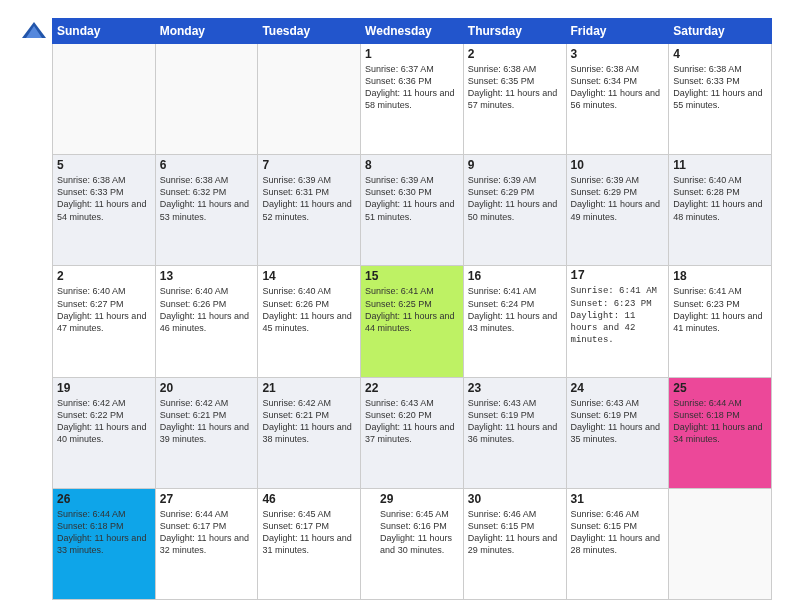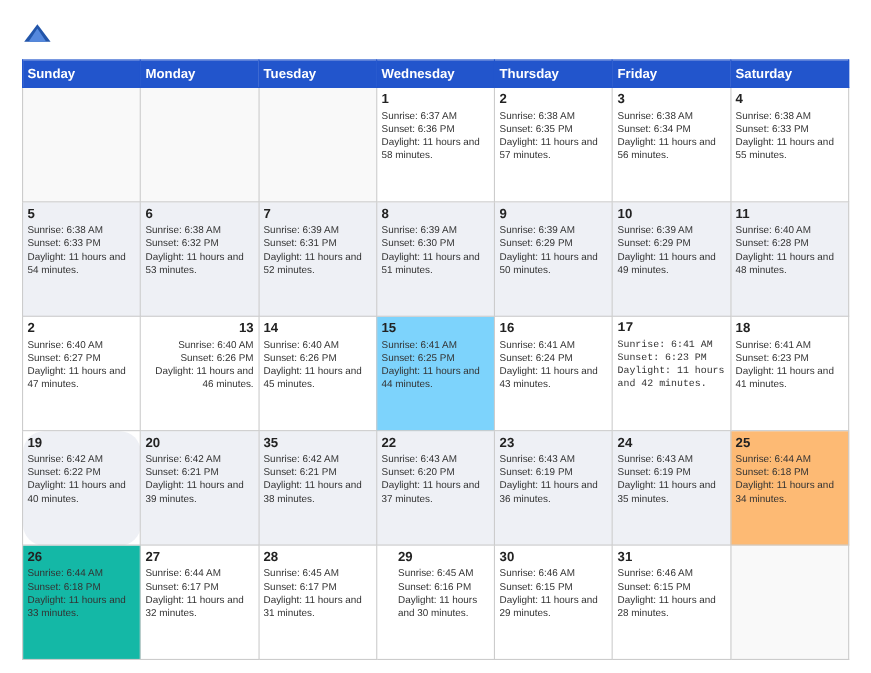--- a/index.html
+++ b/index.html
@@ -8,21 +8,21 @@
       background: #fff;
       width: 792px;
       height: 612px;
       overflow: hidden;
     }
     .page {
       width: 792px;
       height: 612px;
       padding: 18px 20px 12px 20px;
       display: flex;
-      flex-direction: column;
+      flex-direction: row;
     }
     .header {
       display: flex;
       justify-content: space-between;
       align-items: flex-start;
       margin-bottom: 8px;
     }
     .logo {
       display: flex;
       align-items: center;
@@ -176,86 +176,86 @@
           <td style="background-color: rgb(238, 240, 245);">
             <div class="day-number">11</div>
             <div class="day-info">Sunrise: 6:40 AM<br>Sunset: 6:28 PM<br>Daylight: 11 hours and 48 minutes.</div>
           </td>
         </tr>
         <tr>
           <td style="background-color: rgb(255, 255, 255);">
             <div class="day-number">2</div>
             <div class="day-info">Sunrise: 6:40 AM<br>Sunset: 6:27 PM<br>Daylight: 11 hours and 47 minutes.</div>
           </td>
-          <td style="background-color: rgb(255, 255, 255); text-align: right;">
+          <td style="background-color: rgb(255, 255, 255);">
             <div class="day-number">13</div>
             <div class="day-info">Sunrise: 6:40 AM<br>Sunset: 6:26 PM<br>Daylight: 11 hours and 46 minutes.</div>
           </td>
           <td style="background-color: rgb(255, 255, 255); margin-left: 17px;">
             <div class="day-number">14</div>
             <div class="day-info">Sunrise: 6:40 AM<br>Sunset: 6:26 PM<br>Daylight: 11 hours and 45 minutes.</div>
           </td>
-          <td style="background-color: #7dd3fc;">
+          <td style="background-color: #bef264;">
             <div class="day-number">15</div>
             <div class="day-info">Sunrise: 6:41 AM<br>Sunset: 6:25 PM<br>Daylight: 11 hours and 44 minutes.</div>
           </td>
           <td style="background-color: rgb(255, 255, 255);">
             <div class="day-number">16</div>
             <div class="day-info">Sunrise: 6:41 AM<br>Sunset: 6:24 PM<br>Daylight: 11 hours and 43 minutes.</div>
           </td>
           <td style="background-color: rgb(255, 255, 255); font-family: Liberation Mono, monospace;">
             <div class="day-number">17</div>
             <div class="day-info">Sunrise: 6:41 AM<br>Sunset: 6:23 PM<br>Daylight: 11 hours and 42 minutes.</div>
           </td>
           <td style="background-color: rgb(255, 255, 255);">
             <div class="day-number">18</div>
             <div class="day-info">Sunrise: 6:41 AM<br>Sunset: 6:23 PM<br>Daylight: 11 hours and 41 minutes.</div>
           </td>
         </tr>
         <tr>
-          <td style="background-color: rgb(238, 240, 245); border-radius: 19px;">
+          <td style="background-color: rgb(238, 240, 245);">
             <div class="day-number">19</div>
             <div class="day-info">Sunrise: 6:42 AM<br>Sunset: 6:22 PM<br>Daylight: 11 hours and 40 minutes.</div>
           </td>
           <td style="background-color: rgb(238, 240, 245);">
             <div class="day-number">20</div>
             <div class="day-info">Sunrise: 6:42 AM<br>Sunset: 6:21 PM<br>Daylight: 11 hours and 39 minutes.</div>
           </td>
           <td style="background-color: rgb(238, 240, 245);">
-            <div class="day-number">35</div>
+            <div class="day-number">21</div>
             <div class="day-info">Sunrise: 6:42 AM<br>Sunset: 6:21 PM<br>Daylight: 11 hours and 38 minutes.</div>
           </td>
           <td style="background-color: rgb(238, 240, 245);">
             <div class="day-number">22</div>
             <div class="day-info">Sunrise: 6:43 AM<br>Sunset: 6:20 PM<br>Daylight: 11 hours and 37 minutes.</div>
           </td>
           <td style="background-color: rgb(238, 240, 245);">
             <div class="day-number">23</div>
             <div class="day-info">Sunrise: 6:43 AM<br>Sunset: 6:19 PM<br>Daylight: 11 hours and 36 minutes.</div>
           </td>
           <td style="background-color: rgb(238, 240, 245);">
             <div class="day-number">24</div>
             <div class="day-info">Sunrise: 6:43 AM<br>Sunset: 6:19 PM<br>Daylight: 11 hours and 35 minutes.</div>
           </td>
-          <td style="background-color: #fdba74;">
+          <td style="background-color: #ec4899;">
             <div class="day-number">25</div>
             <div class="day-info">Sunrise: 6:44 AM<br>Sunset: 6:18 PM<br>Daylight: 11 hours and 34 minutes.</div>
           </td>
         </tr>
         <tr>
-          <td style="background-color: #14b8a6;">
+          <td style="background-color: #0ea5e9;">
             <div class="day-number">26</div>
             <div class="day-info">Sunrise: 6:44 AM<br>Sunset: 6:18 PM<br>Daylight: 11 hours and 33 minutes.</div>
           </td>
           <td style="background-color: rgb(255, 255, 255);">
             <div class="day-number">27</div>
             <div class="day-info">Sunrise: 6:44 AM<br>Sunset: 6:17 PM<br>Daylight: 11 hours and 32 minutes.</div>
           </td>
           <td style="background-color: rgb(255, 255, 255);">
-            <div class="day-number">28</div>
+            <div class="day-number">46</div>
             <div class="day-info">Sunrise: 6:45 AM<br>Sunset: 6:17 PM<br>Daylight: 11 hours and 31 minutes.</div>
           </td>
           <td style="background-color: rgb(255, 255, 255); padding-left: 19px;">
             <div class="day-number">29</div>
             <div class="day-info">Sunrise: 6:45 AM<br>Sunset: 6:16 PM<br>Daylight: 11 hours and 30 minutes.</div>
           </td>
           <td style="background-color: rgb(255, 255, 255);">
             <div class="day-number">30</div>
             <div class="day-info">Sunrise: 6:46 AM<br>Sunset: 6:15 PM<br>Daylight: 11 hours and 29 minutes.</div>
           </td>

